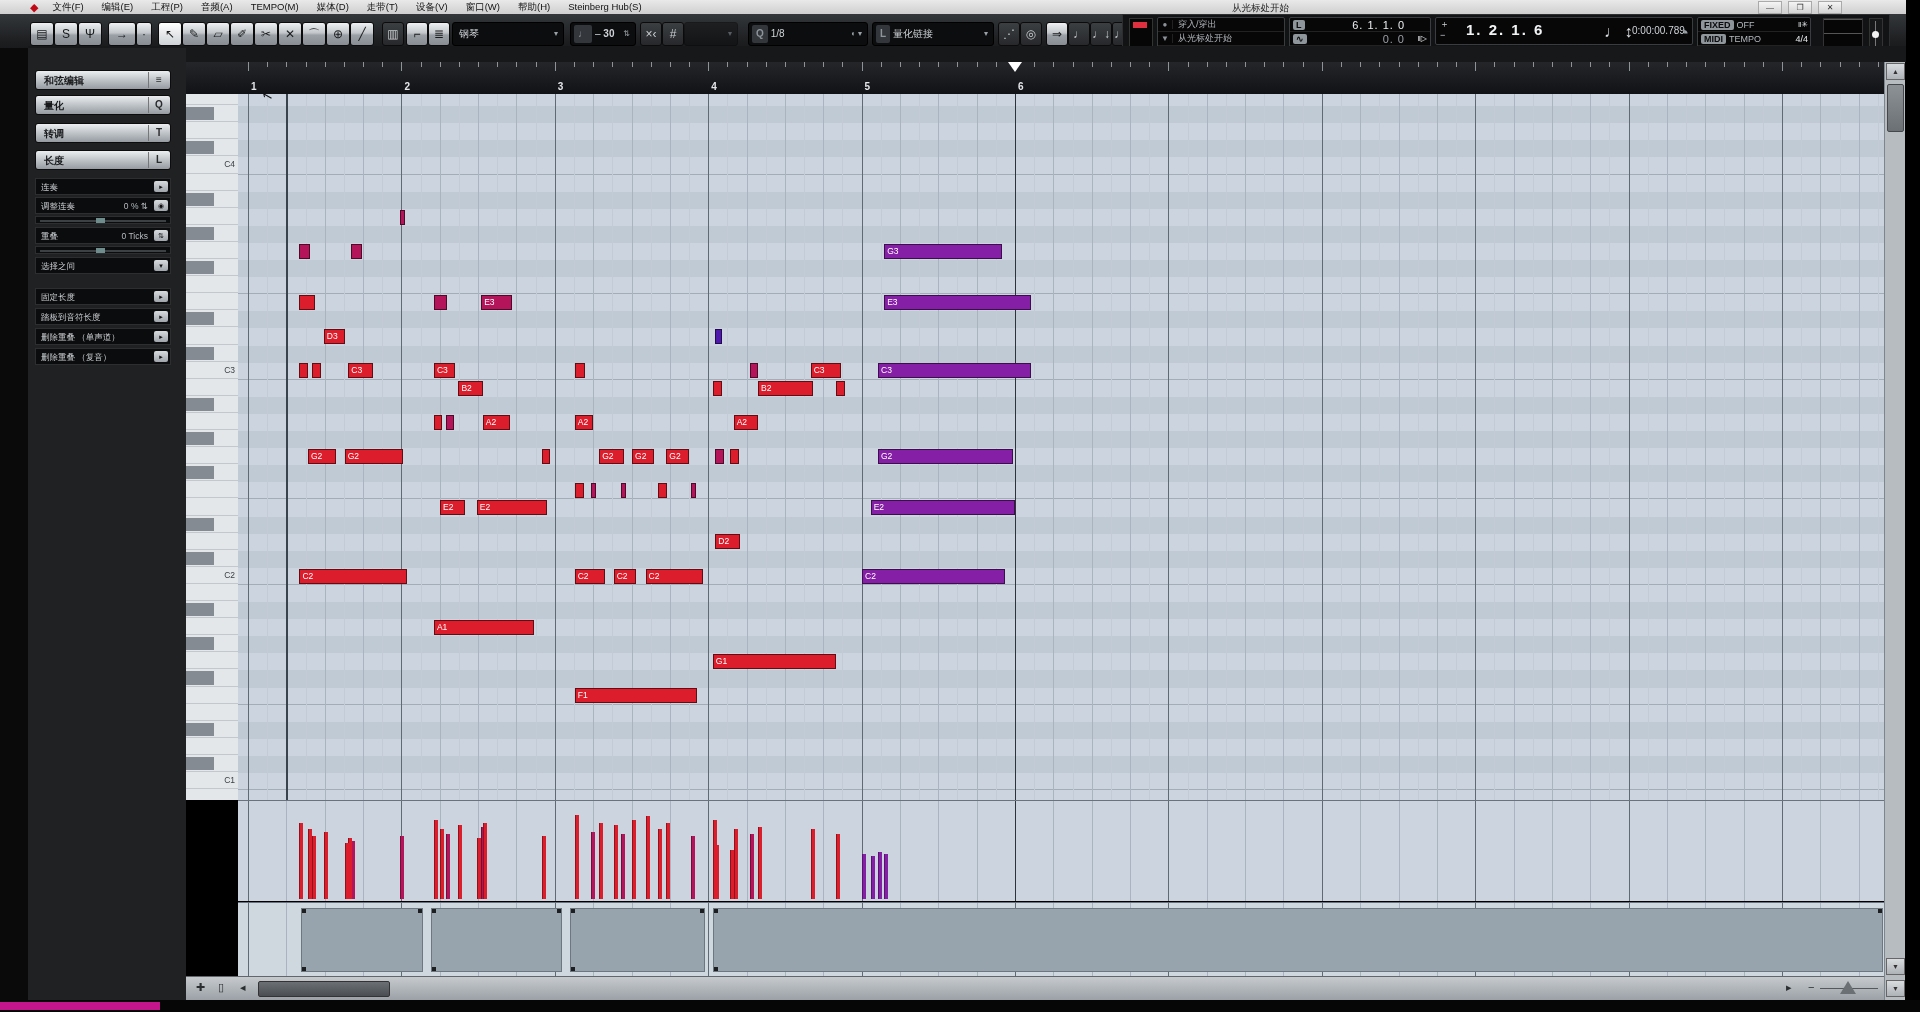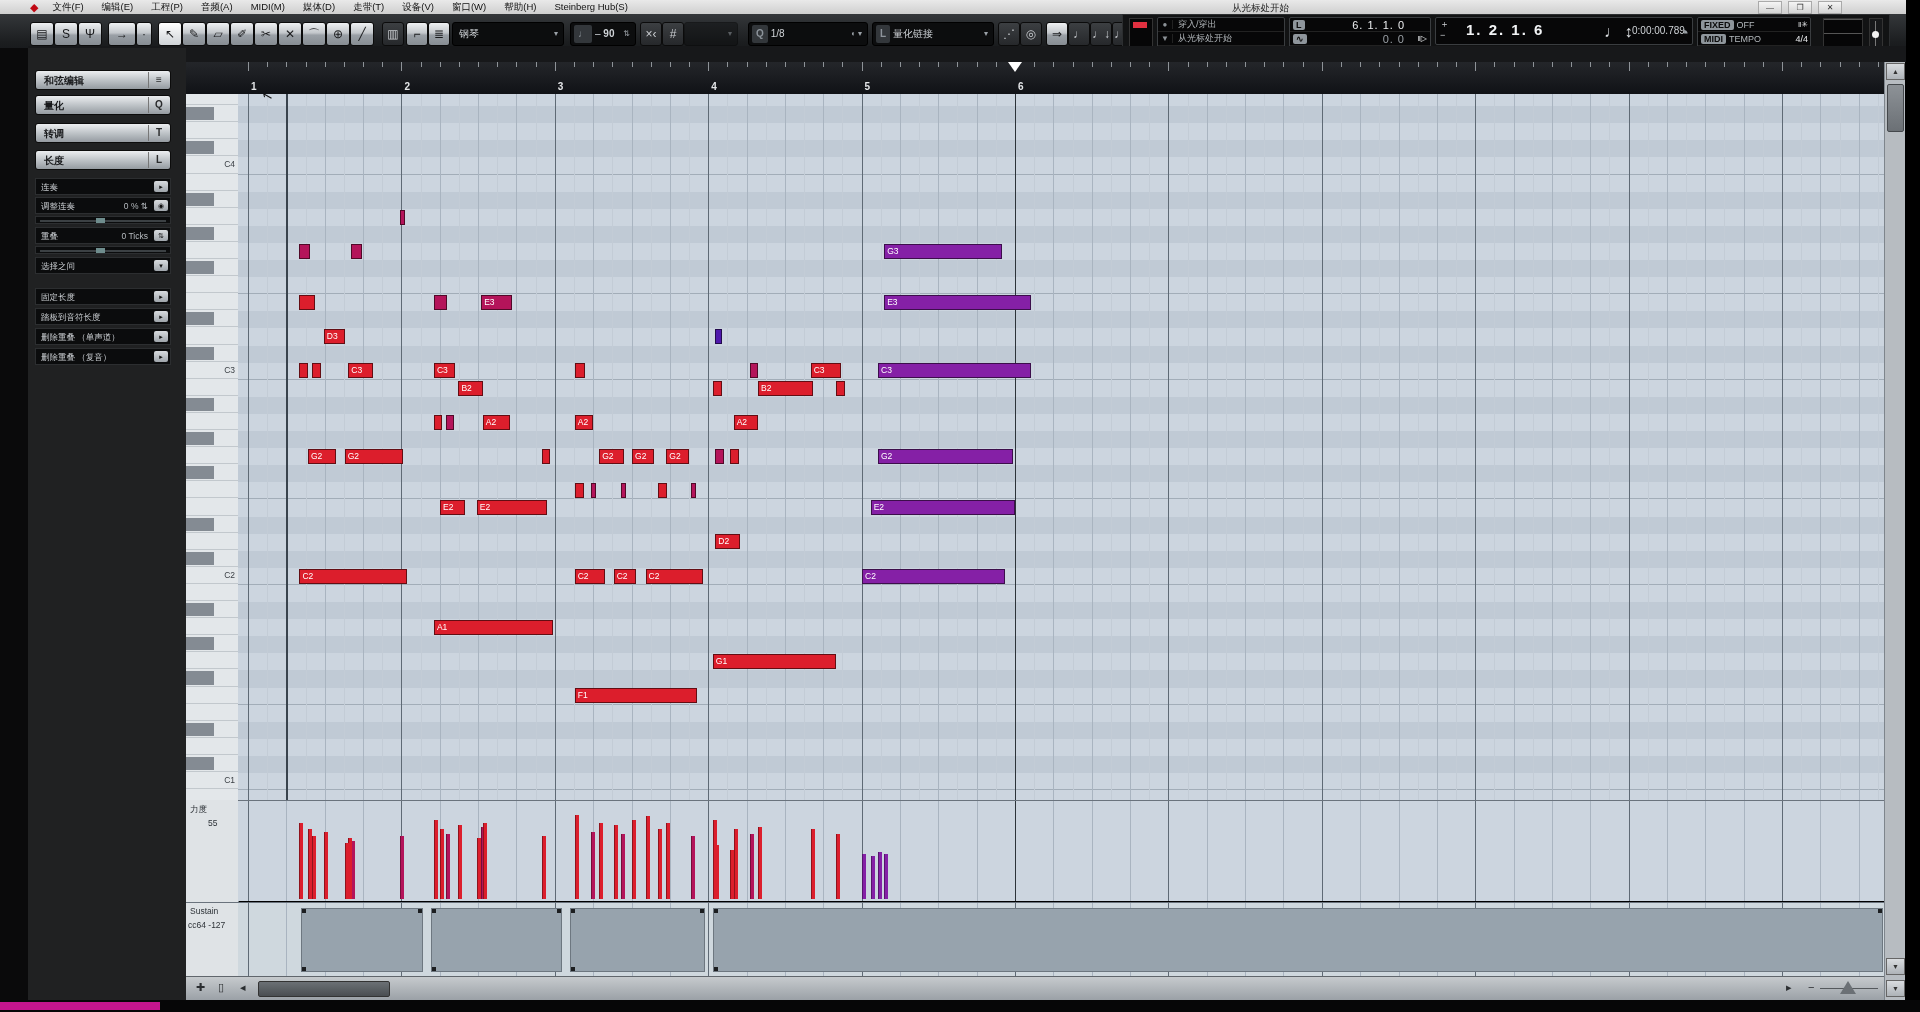--- a/index.html
+++ b/index.html
@@ -96,21 +96,21 @@
 <body>
 
 <div id="app">
   <div class="abs" id="titlebar">
     <span id="logo">◆</span>
     <span id="menu-items">
         <span>文件(F)</span>
         <span>编辑(E)</span>
         <span>工程(P)</span>
         <span>音频(A)</span>
-        <span>MIDI(M)</span>
+        <span>TEMPO(M)</span>
         <span>媒体(D)</span>
         <span>走带(T)</span>
         <span>设备(V)</span>
         <span>窗口(W)</span>
         <span>帮助(H)</span>
         <span>Steinberg Hub(S)</span>
       </span>
     <span id="win-title">从光标处开始</span>
     <span class="winctl" style="left:1758px">—</span>
     <span class="winctl" style="left:1788px">❐</span>
@@ -129,21 +129,21 @@
       <div class="tbtn" style="left: 230px; width: 22px;">✐</div>
       <div class="tbtn" style="left: 254px; width: 22px;">✂</div>
       <div class="tbtn" style="left: 278px; width: 22px;">✕</div>
       <div class="tbtn" style="left: 302px; width: 22px;">⌒</div>
       <div class="tbtn" style="left: 326px; width: 22px;">⊕</div>
       <div class="tbtn" style="left: 350px; width: 22px;">╱</div>
       <div class="tbtn dark" style="left: 382px; width: 20px;">▥</div>
       <div class="tbtn" style="left: 406px; width: 20px;">⌐</div>
       <div class="tbtn" style="left: 428px; width: 20px;">≣</div>
       <div class="tfield" style="left: 452px; width: 110px;"><span style="padding-left:6px">钢琴</span><span class="arr">▾</span></div>
-      <div class="tfield" style="left: 570px; width: 64px;"><span class="cap">♩</span>– <b>90</b><span class="arr">⇅</span></div>
+      <div class="tfield" style="left: 570px; width: 64px;"><span class="cap">♩</span>– <b>30</b><span class="arr">⇅</span></div>
       <div class="tbtn dark" style="left: 640px; width: 20px;">×‹</div>
       <div class="tbtn dark" style="left: 662px; width: 20px;">#</div>
       <div class="tfield" style="left: 684px; width: 52px; opacity: 0.45;">
         <span class="arr">▾</span>
       </div>
       <div class="tfield" style="left: 748px; width: 118px;"><span class="cap">Q</span>1/8<span class="arr">◐ ▾</span></div>
       <div class="tfield" style="left: 872px; width: 120px;"><span class="cap">L</span>量化链接<span class="arr">▾</span></div>
       <div class="tbtn dark" style="left: 998px; width: 20px;">⋰</div>
       <div class="tbtn dark" style="left: 1020px; width: 20px;">◎</div>
       <div class="tbtn" style="left: 1046px; width: 20px;">⇒</div>
@@ -616,30 +616,23 @@
       <div class="note" style="left: 452.866px; top: 389.1px; width: 5.369px; background: rgb(180, 20, 90);"></div>
       <div class="note" style="left: 202.057px; top: 406.2px; width: 24.544px; background: rgb(220, 30, 44);">E2</div>
       <div class="note" style="left: 238.719px; top: 406.2px; width: 69.797px; background: rgb(220, 30, 44);">E2</div>
       <div class="note" style="left: 632.651px; top: 406.2px; width: 144.349px; background: rgb(133, 32, 166);">E2</div>
       <div class="note" style="left: 477.256px; top: 440.4px; width: 24.544px; background: rgb(220, 30, 44);">D2</div>
       <div class="note" style="left: 61.389px; top: 474.6px; width: 107.38px; background: rgb(220, 30, 44);">C2</div>
       <div class="note" style="left: 336.742px; top: 474.6px; width: 30.68px; background: rgb(220, 30, 44);">C2</div>
       <div class="note" style="left: 375.706px; top: 474.6px; width: 22.243px; background: rgb(220, 30, 44);">C2</div>
       <div class="note" style="left: 407.613px; top: 474.6px; width: 57.525px; background: rgb(220, 30, 44);">C2</div>
       <div class="note" style="left: 624.06px; top: 474.6px; width: 143.122px; background: rgb(133, 32, 166);">C2</div>
-      <div class="note" style="left: 195.921px; top: 525.9px; width: 119px; background: rgb(220, 30, 44);">A1</div>
+      <div class="note" style="left: 195.921px; top: 525.9px; width: 100px; background: rgb(220, 30, 44);">A1</div>
       <div class="note" style="left: 474.802px; top: 560.1px; width: 122.72px; background: rgb(220, 30, 44);">G1</div>
       <div class="note" style="left: 336.742px; top: 594.3px; width: 122.72px; background: rgb(220, 30, 44);">F1</div>
-    </div>
-  <div class="abs" id="lanelabels">
-      <div class="lab" style="left: 4px; top: 4px;">力度</div>
-      <div class="lab" style="left: 22px; top: 18px;">55</div>
-      <div class="lab" style="left: 4px; top: 106px;">Sustain</div>
-      <div class="lab" style="left: 2px; top: 120px;">cc64 -127</div>
-      <div style="position: absolute; left: 0px; top: 102px; width: 52px; height: 1px; background: rgb(106, 115, 125);"></div>
     </div>
   <div class="abs" id="vlane">
       <div class="vl vbar" style="left: 10px; height: 100px;"></div>
       <div class="vl vbeat" style="left: 48.35px; height: 100px;"></div>
       <div class="vl vbeat" style="left: 86.7px; height: 100px;"></div>
       <div class="vl vbeat" style="left: 125.05px; height: 100px;"></div>
       <div class="vl vbar" style="left: 163.4px; height: 100px;"></div>
       <div class="vl vbeat" style="left: 201.75px; height: 100px;"></div>
       <div class="vl vbeat" style="left: 240.1px; height: 100px;"></div>
       <div class="vl vbeat" style="left: 278.45px; height: 100px;"></div>

